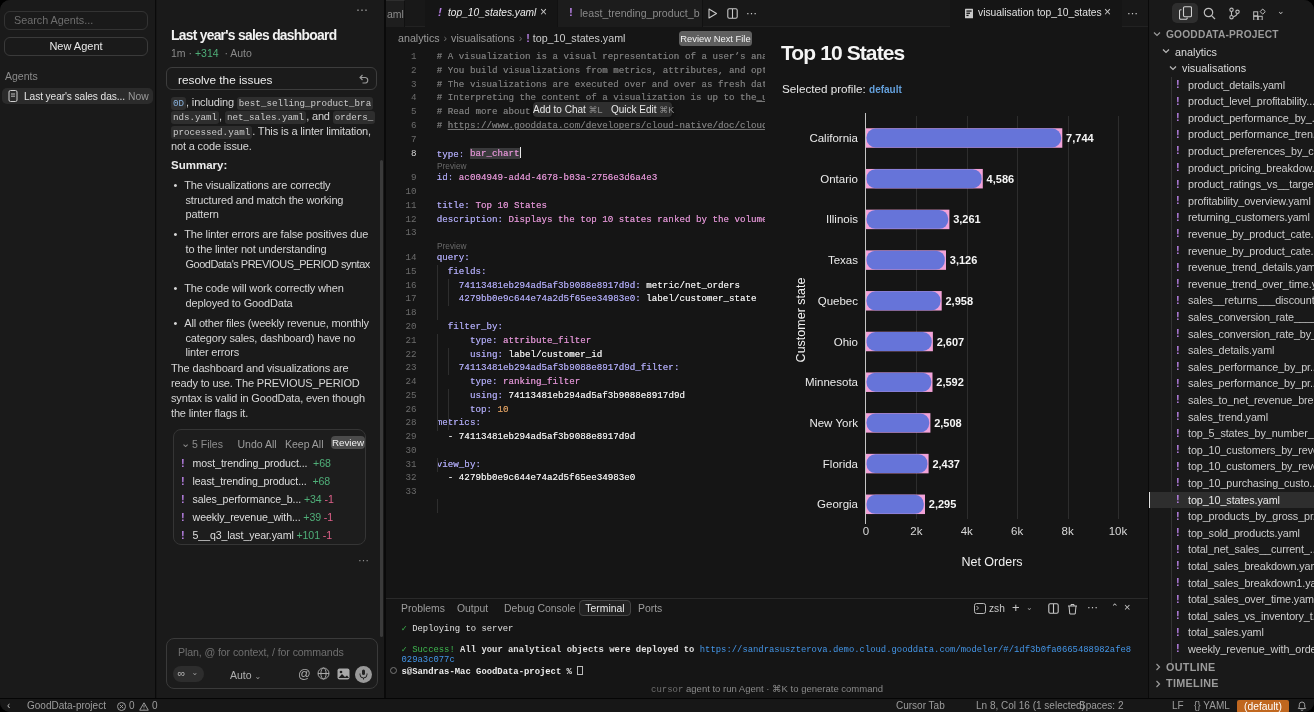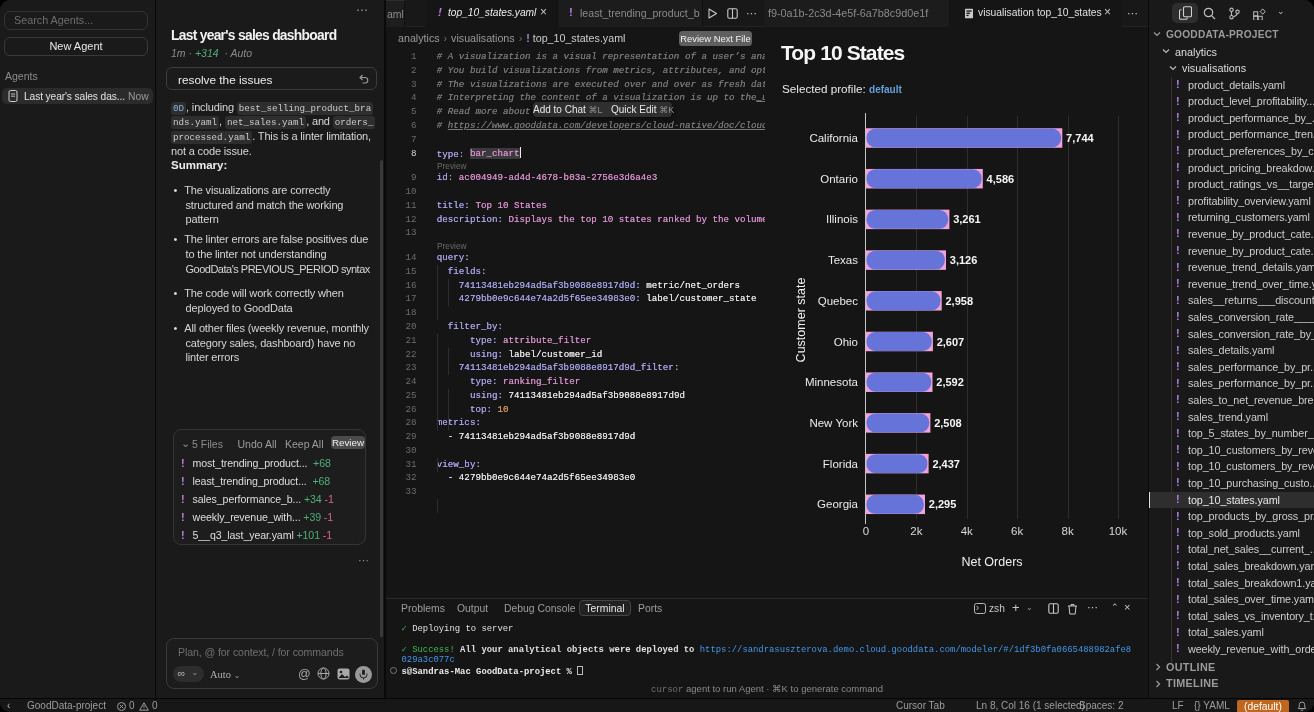--- a/index.html
+++ b/index.html
@@ -9,36 +9,36 @@
 #win{position:absolute;left:0;top:0;width:1314px;height:712px;border-radius:10px;overflow:hidden;background:#151515;}
 
 #leftbar{left:0;top:0;width:156px;height:698px;background:#1a1a1a;border-right:1px solid #0a0a0a;overflow:hidden;}
 #chat{left:157px;top:0;width:227px;height:698px;background:#1a1a1a;overflow:hidden;}
 #chatborder{left:384px;top:0;width:2px;height:698px;background:#0a0a0a;}
 #editor{left:386px;top:0;width:762px;height:598px;background:#151515;}
 #rightbar{left:1148px;top:0;width:166px;height:698px;background:#191919;border-left:1px solid #0a0a0a;}
 #terminal{left:386px;top:598px;width:762px;height:100px;background:#151515;border-top:1px solid #2a2a2a;}
 #statusbar{left:0;top:698px;width:1314px;height:14px;background:#171717;border-top:1px solid #050505;color:#9d9d9d;font-size:10px;}
 .mono{font-family:"Liberation Mono",monospace;}
-.mline{height:14.75px;line-height:23px;white-space:nowrap;}
+.mline{height:14.75px;line-height:13px;white-space:nowrap;}
 .chip{font-family:"Liberation Mono",monospace;font-size:9.2px;letter-spacing:0;background:#2e2e2e;border-radius:3px;padding:1px 2px;color:#cdcdcd;}
 .blt{position:absolute;left:-10px;color:#d6d6d6;}
 .mline .blt{position:relative;left:0;margin-right:7px;margin-left:-12px;}
 .fl{height:18.2px;line-height:18.2px;white-space:nowrap;}
 .bang{color:#b67fe2;font-weight:bold;margin-right:8px;font-size:11px;}
 .plus{color:#4fae78;}
 .minus{color:#e0608a;}
 .bcs{color:#6e6e6e;padding:0 1px;}
 .cl{height:13.78px;line-height:13.78px;white-space:pre;display:flex;}
 .ln{width:30.5px;text-align:right;color:#6c6c6c;flex:none;}
 .ct{padding-left:20.3px;color:#e4e4e4;text-shadow:0 0 0.5px;}
 .pv{height:11px;line-height:12px;font-family:"Liberation Sans",sans-serif;font-size:8.3px;color:#6a6a6a;padding-left:51px;}
 .k{color:#a5a0e6;}
 .v{color:#d48cc8;}
-.cm{color:#767676;font-style:italic;}
+.cm{color:#767676;}
 .o{color:#cf955c;}
 .u{text-decoration:underline;}
 .sel{background:#3a3a3c;}
 .cursor{display:inline-block;width:1.5px;height:11px;background:#e8e8e8;vertical-align:-1.5px;}
 </style>
 </head>
 <body>
 <div id="win">
   <div class="abs" id="leftbar">
     <div class="abs" style="left:4px;top:11px;width:144px;height:19px;border:1px solid #333;border-radius:6px;color:#6d6d6d;font-size:10.8px;line-height:17px;padding-left:9px;">Search Agents...</div>
@@ -49,21 +49,21 @@
         <rect x="1" y="0.5" width="8" height="11" rx="1.5" fill="none" stroke="#cfcfcf" stroke-width="1"></rect>
         <line x1="3" y1="4" x2="7" y2="4" stroke="#cfcfcf" stroke-width="0.9"></line>
         <line x1="3" y1="6.2" x2="7" y2="6.2" stroke="#cfcfcf" stroke-width="0.9"></line>
       </svg>
     <div class="abs" style="left:24px;top:90.5px;color:#e3e3e3;font-size:10.2px;letter-spacing:-0.1px;">Last year's sales das...</div>
     <div class="abs" style="left:128px;top:91px;color:#9a9a9a;font-size:10.3px;">Now</div>
   </div>
   <div class="abs" id="chat">
     <div class="abs" style="left:199px;top:3px;color:#9a9a9a;font-size:12px;letter-spacing:1px;">⋯</div>
     <div class="abs" style="left:14px;top:27.5px;color:#f2f2f2;font-size:13.8px;font-weight:bold;letter-spacing:-0.7px;">Last year's sales dashboard</div>
-    <div class="abs" style="left:14px;top:46.5px;font-size:10.5px;color:#8a8a8a;font-style:italic;">1m · <span style="color:#4fae78;">+314</span> &nbsp;· Auto</div>
+    <div class="abs" style="left:14px;top:46.5px;font-size:10.5px;color:#8a8a8a;">1m · <span style="color:#4fae78;">+314</span> &nbsp;· Auto</div>
     <div class="abs" style="left:9px;top:67px;width:211px;height:23px;border:1px solid #3d3d3d;border-radius:6px;background:#1b1b1b;"></div>
     <div class="abs" style="left:21px;top:72.5px;color:#ececec;font-size:11.8px;">resolve the issues</div>
     <svg class="abs" style="left:201px;top:73px;" width="12" height="12" viewBox="0 0 12 12">
         <path d="M4.5 2 L2 4.5 L4.5 7" fill="none" stroke="#9a9a9a" stroke-width="1.1"></path>
         <path d="M2 4.5 H7.5 A2.8 2.8 0 0 1 7.5 10 H4.5" fill="none" stroke="#9a9a9a" stroke-width="1.1"></path>
       </svg>
     <div id="chatmsg" class="abs" style="left:14px;top:95.5px;width:205px;font-size:11px;letter-spacing:-0.15px;color:#d6d6d6;">
       <div class="mline"><span class="chip" style="color:#8ab4e0;">0D</span>, including <span class="chip">best_selling_product_bra</span></div>
       <div class="mline"><span class="chip">nds.yaml</span>, <span class="chip">net_sales.yaml</span>, and <span class="chip">orders_</span></div>
       <div class="mline"><span class="chip">processed.yaml</span>. This is a linter limitation,</div>
@@ -76,41 +76,47 @@
       <div class="mline">pattern</div>
       <div class="mline" style="margin-top:5px;"><span class="blt">•</span>The linter errors are false positives due</div>
       <div class="mline">to the linter not understanding</div>
       <div class="mline" style="letter-spacing:-0.5px;">GoodData's PREVIOUS_PERIOD syntax</div>
       <div class="mline" style="margin-top:10px;"><span class="blt">•</span>The code will work correctly when</div>
       <div class="mline">deployed to GoodData</div>
       <div class="mline" style="margin-top:5px;"><span class="blt">•</span>All other files (weekly revenue, monthly</div>
       <div class="mline">category sales, dashboard) have no</div>
       <div class="mline">linter errors</div>
     </div>
+    <div class="abs" style="left:14px;top:362.3px;width:208px;font-size:11px;letter-spacing:-0.15px;color:#d6d6d6;">
+      <div class="mline">The dashboard and visualizations are</div>
+      <div class="mline">ready to use. The PREVIOUS_PERIOD</div>
+      <div class="mline">syntax is valid in GoodData, even though</div>
+      <div class="mline">the linter flags it.</div>
+    </div>
     <div class="abs" style="left:16px;top:429px;width:193px;height:116px;border:1px solid #353535;border-radius:8px;background:#1d1d1d;"></div>
     <div class="abs" style="left:24px;top:437px;color:#8d8d8d;font-size:11px;">⌄</div>
     <div class="abs" style="left:35px;top:437.5px;color:#8d8d8d;font-size:10.5px;">5 Files</div>
     <div class="abs" style="left:80.5px;top:437.5px;color:#9d9d9d;font-size:10.5px;">Undo All</div>
     <div class="abs" style="left:128px;top:437.5px;color:#9d9d9d;font-size:10.5px;">Keep All</div>
     <div class="abs" style="left:174px;top:436px;width:34px;height:13px;background:#4b4b4b;border-radius:4px;color:#f0f0f0;font-size:9.8px;line-height:13px;text-align:center;">Review</div>
     <div id="filelist" class="abs" style="left:24px;top:453.5px;font-size:10.6px;letter-spacing:-0.1px;color:#dedede;">
       <div class="fl"><span class="bang">!</span>most_trending_product...&nbsp;&nbsp;<span class="plus">+68</span></div>
       <div class="fl"><span class="bang">!</span>least_trending_product...&nbsp;&nbsp;<span class="plus">+68</span></div>
       <div class="fl"><span class="bang">!</span>sales_performance_b... <span class="plus">+34</span> <span class="minus">-1</span></div>
       <div class="fl"><span class="bang">!</span>weekly_revenue_with... <span class="plus">+39</span> <span class="minus">-1</span></div>
       <div class="fl"><span class="bang">!</span>5__q3_last_year.yaml <span class="plus">+101</span> <span class="minus">-1</span></div>
     </div>
     <div class="abs" style="left:201px;top:554px;color:#8d8d8d;font-size:11px;letter-spacing:1px;">⋯</div>
     <div class="abs" style="left:9px;top:638px;width:212px;height:51px;border:1px solid #3a3a3a;border-radius:8px;background:#1c1c1c;"></div>
     <div class="abs" style="left:21px;top:646px;color:#6f6f6f;font-size:10.6px;letter-spacing:-0.1px;">Plan, @ for context, / for commands</div>
     <div class="abs" style="left:15.5px;top:666px;width:31px;height:16px;background:#2d2d2d;border-radius:8px;color:#b5b5b5;">
         <span style="position:absolute;left:5px;top:1px;font-size:11px;">∞</span>
         <span style="position:absolute;left:19px;top:2px;font-size:8px;color:#9a9a9a;">⌄</span>
       </div>
-    <div class="abs" style="left:53px;top:668.5px;color:#b0b0b0;font-size:10.5px;font-family:Liberation Serif, serif;">Auto <span style="font-size:8px;color:#9a9a9a;">⌄</span></div>
+    <div class="abs" style="left:73px;top:668.5px;color:#b0b0b0;font-size:10.5px;">Auto <span style="font-size:8px;color:#9a9a9a;">⌄</span></div>
     <div class="abs" style="left:141px;top:666.5px;color:#a8a8a8;font-size:12.5px;">@</div>
     <svg class="abs" style="left:160px;top:667px;" width="13" height="13" viewBox="0 0 13 13">
         <circle cx="6.5" cy="6.5" r="5.5" fill="none" stroke="#a8a8a8" stroke-width="1"></circle>
         <ellipse cx="6.5" cy="6.5" rx="2.6" ry="5.5" fill="none" stroke="#a8a8a8" stroke-width="1"></ellipse>
         <line x1="1" y1="6.5" x2="12" y2="6.5" stroke="#a8a8a8" stroke-width="1"></line>
       </svg>
     <svg class="abs" style="left:180px;top:667.5px;" width="13" height="12" viewBox="0 0 13 12">
         <rect x="0.5" y="0.5" width="12" height="11" rx="2" fill="#a8a8a8"></rect>
         <circle cx="4" cy="4" r="1.3" fill="#1c1c1c"></circle>
         <path d="M1.5 10 L5 6 L8 9 L10 7.5 L12 10 Z" fill="#1c1c1c"></path>
@@ -184,21 +190,20 @@
       <div class="abs" style="left:62.4px;top:278.9px;width:1px;height:27.6px;background:#2e2e2e;"></div>
       <div class="abs" style="left:51.3px;top:334px;width:1px;height:96.5px;background:#2e2e2e;"></div>
       <div class="abs" style="left:62.4px;top:347.8px;width:1px;height:27.6px;background:#2e2e2e;"></div>
       <div class="abs" style="left:62.4px;top:389.1px;width:1px;height:41.3px;background:#2e2e2e;"></div>
       <div class="abs" style="left:51.3px;top:458px;width:1px;height:13.8px;background:#2e2e2e;"></div>
       <div class="abs" style="left:51.3px;top:499.4px;width:1px;height:13.8px;background:#2e2e2e;"></div>
       <div class="abs" style="left:147px;top:102px;width:139px;height:15px;background:#2f2f2f;border-radius:4px;box-shadow:0 2px 6px rgba(0,0,0,0.5);font-size:10px;color:#e8e8e8;line-height:15px;text-align:center;white-space:nowrap;">Add to Chat <span style="color:#909090;font-size:9px;">⌘L</span>&nbsp;&nbsp;&nbsp;Quick Edit <span style="color:#909090;font-size:9px;">⌘K</span></div>
     </div>
     <div class="abs" id="vizgrp" style="left:379px;top:0;width:383px;height:598px;overflow:hidden;">
       <div class="abs" style="left:0;top:0;width:383px;height:26.5px;background:#181818;border-bottom:1px solid #222;"></div>
-      <div class="abs" style="left:0;top:0;width:185px;height:26.5px;background:#1c1c1c;border-right:1px solid #111;color:#8a8a8a;font-size:10.8px;line-height:26px;padding-left:3px;white-space:nowrap;overflow:hidden;">f9-0a1b-2c3d-4e5f-6a7b8c9d0e1f</div>
       <div class="abs" style="left:185px;top:0;width:172px;height:26.5px;background:#151515;"></div>
       <svg class="abs" style="left:199px;top:8px;" width="10" height="11" viewBox="0 0 10 11">
           <rect x="1" y="0.8" width="8" height="9.4" fill="#c9c9c9" rx="0.5"></rect>
           <rect x="2.4" y="2.4" width="5.2" height="1.3" fill="#151515"></rect>
           <rect x="2.4" y="4.6" width="3.6" height="1.3" fill="#151515"></rect>
           <rect x="2.4" y="6.8" width="2.2" height="1.3" fill="#151515"></rect>
         </svg>
       <div class="abs" style="left:213px;top:7px;color:#e0e0e0;font-size:10.3px;">visualisation top_10_states</div>
       <div class="abs" style="left:339px;top:5px;color:#c8c8c8;font-size:12px;">×</div>
       <div class="abs" style="left:362px;top:7px;color:#c8c8c8;font-size:11px;">⋯</div>

